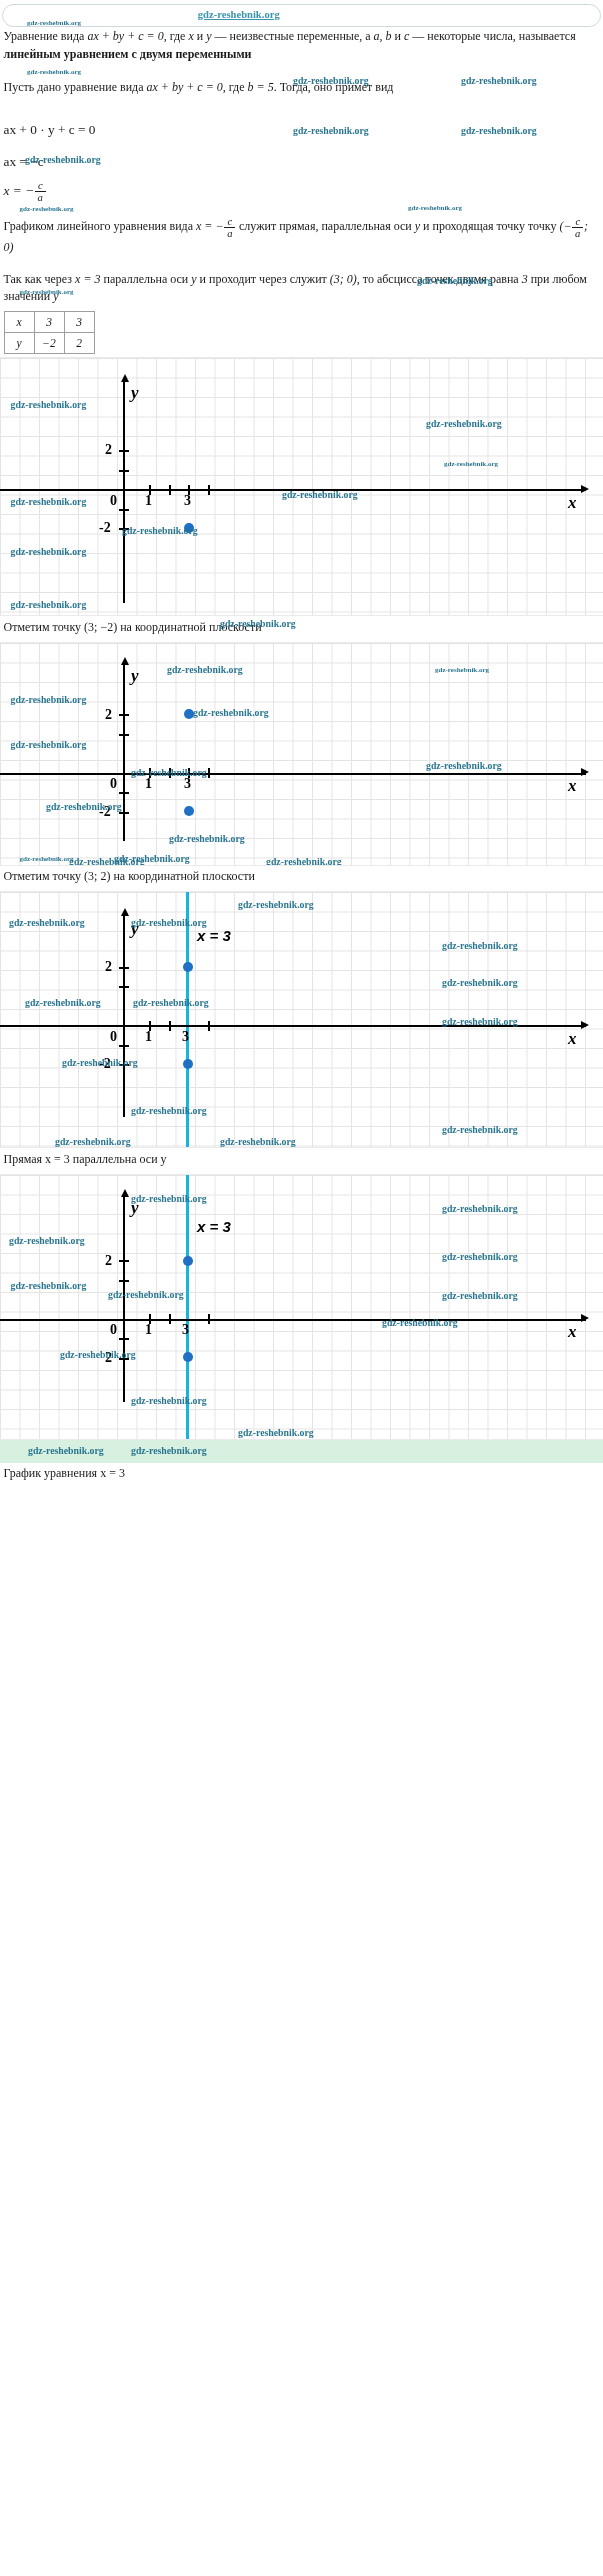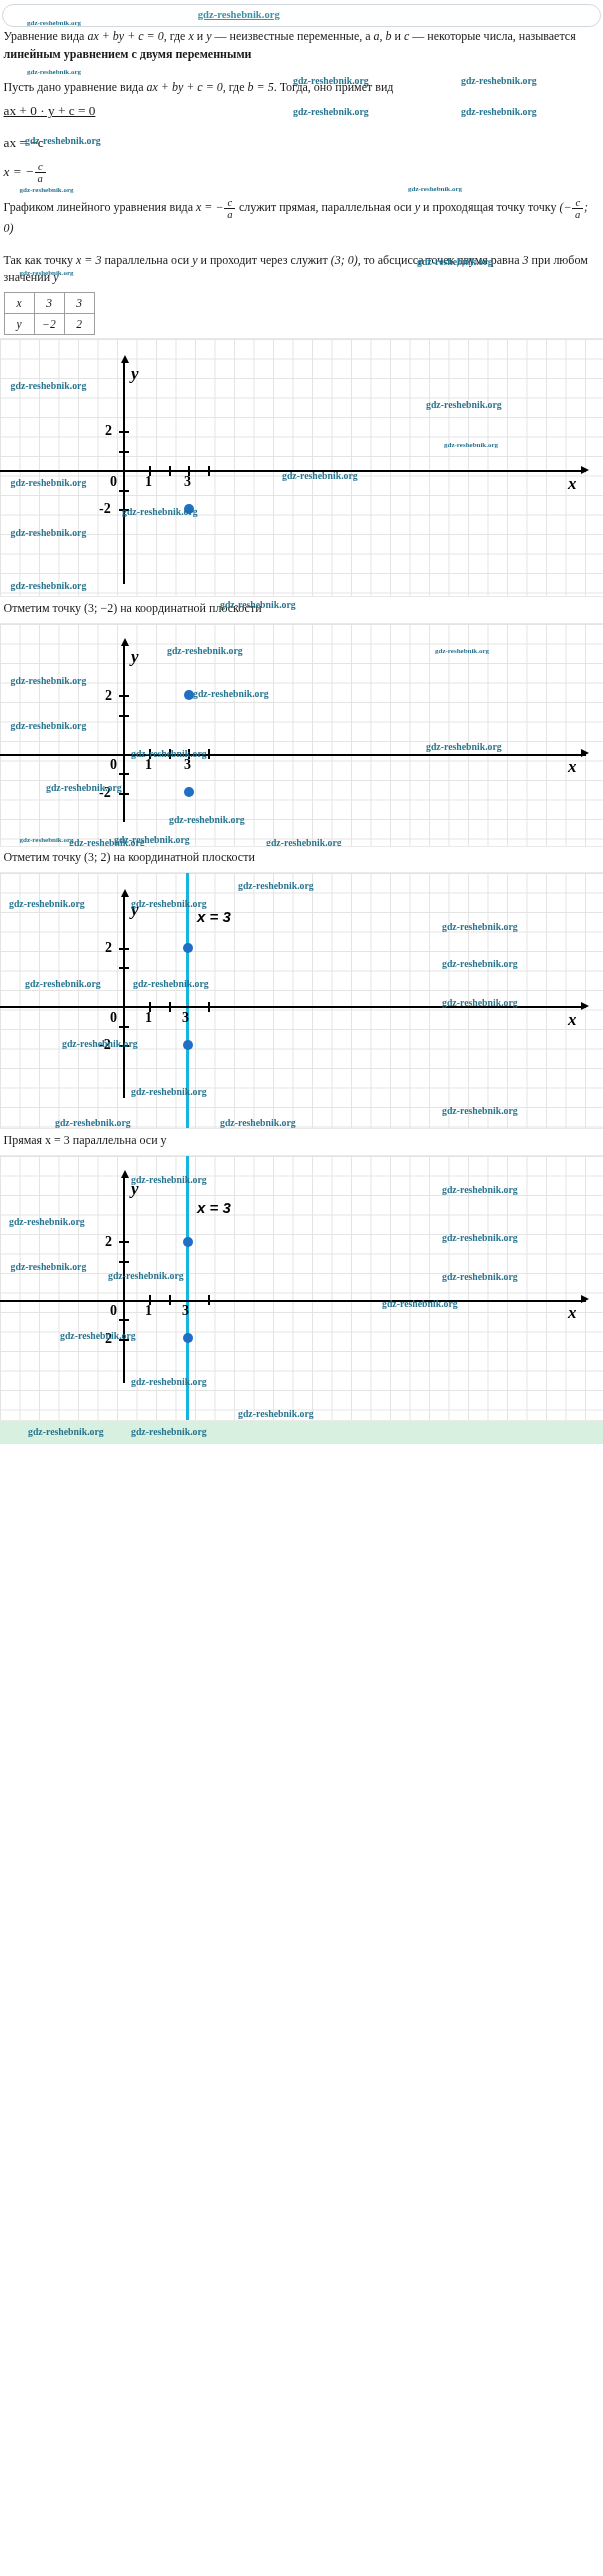--- a/index.html
+++ b/index.html
@@ -169,21 +169,21 @@
     <span>Уравнение вида </span><span class="mj">ax + by + c = 0</span><span>, где </span><span class="mj">x</span><span> и </span><span class="mj">y</span><span> — неизвестные переменные, а </span><span class="mj">a, b</span><span> и </span><span class="mj">c</span><span> — некоторые числа, называется </span><span class="bold">линейным уравнением с двумя переменными</span>
     <span class="wm" style="left:293px; top:46px;">gdz-reshebnik.org</span>
     <span class="wm" style="left:461px; top:46px;">gdz-reshebnik.org</span>
   </div>
 
   <div class="para" style="margin-top:12.4px;">
     <span class="wm small" style="left:27px; top:-9.8px;">gdz-reshebnik.org</span>
     <span>Пусть дано уравнение вида </span><span class="mj">ax + by + c = 0</span><span>, где </span><span class="mj">b = 5</span><span>. Тогда, оно примет вид</span>
   </div>
 
-  <div class="para mj" style="font-size:13.3px; margin-top:1px;text-decoration:underline;">
+  <div class="para mj" style="font-size:13.3px; margin-top:20px;">
     <span>ax + 0 · y + c = 0</span>
     <span class="wm" style="left:293px; top:5.3px;">gdz-reshebnik.org</span>
     <span class="wm" style="left:461px; top:5.3px;">gdz-reshebnik.org</span>
   </div>
 
   <div class="para mj" style="font-size:13.3px; margin-top:9px;">
     <span>ax = −c</span>
     <span class="wm" style="left:25px; top:2.7px;">gdz-reshebnik.org</span>
   </div>
 
@@ -191,21 +191,21 @@
     <span class="mj">x = −</span><span class="frac"><span class="num">c</span><span class="den">a</span></span>
   </div>
 
   <div class="para" style="margin-top:9px;">
     <span class="wm small" style="left:19.5px; top:-9.8px;">gdz-reshebnik.org</span>
     <span>Графиком линейного уравнения вида </span><span class="mj">x = −</span><span class="frac"><span class="num">c</span><span class="den">a</span></span><span> служит прямая, параллельная оси </span><span class="mj">y</span><span> и проходящая точку точку </span><span class="mj">(−</span><span class="frac"><span class="num">c</span><span class="den">a</span></span><span class="mj">; 0)</span>
     <span class="wm small" style="left:408px; top:-10.6px;">gdz-reshebnik.org</span>
   </div>
 
   <div class="para" style="margin-top:10.6px;">
-    <span>Так как точку </span><span class="mj">x = 3</span><span> параллельна оси </span><span class="mj">y</span><span> и проходит через служит </span><span class="mj">(3; 0)</span><span>, то абсцисса точек двумя равна </span><span class="mj">3</span><span> при любом значении </span><span class="mj">y</span>
+    <span>Так как через </span><span class="mj">x = 3</span><span> параллельна оси </span><span class="mj">y</span><span> и проходит через служит </span><span class="mj">(3; 0)</span><span>, то абсцисса точек двумя равна </span><span class="mj">3</span><span> при любом значении </span><span class="mj">y</span>
     <span class="wm" style="left:417px; top:5.3px;">gdz-reshebnik.org</span>
     <span class="wm small" style="left:19.5px; top:18px;">gdz-reshebnik.org</span>
   </div>
 
   <table class="vtable">
     <tbody>
         <tr>
       <td>x</td>
       <td>3</td>
       <td>3</td>
@@ -389,15 +389,18 @@
     <span class="wm" style="left:60px; top:174px;">gdz-reshebnik.org</span>
     <span class="wm" style="left:131px; top:220px;">gdz-reshebnik.org</span>
     <span class="wm" style="left:238px; top:252px;">gdz-reshebnik.org</span>
   </div>
 
   <div class="greenband">
     <span class="wm" style="left:28px; top:5.3px;">gdz-reshebnik.org</span>
     <span class="wm" style="left:131px; top:5.3px;">gdz-reshebnik.org</span>
   </div>
 
+  <div class="caption">
+    <span>График уравнения x = 3</span>
+  </div>
 
 </div>
 
 
 </body></html>

